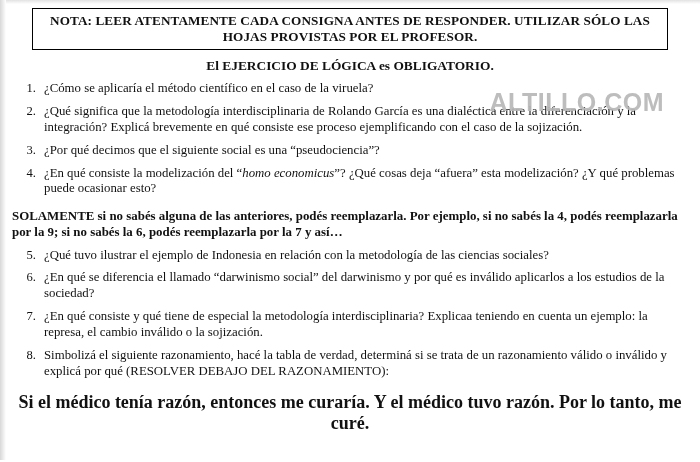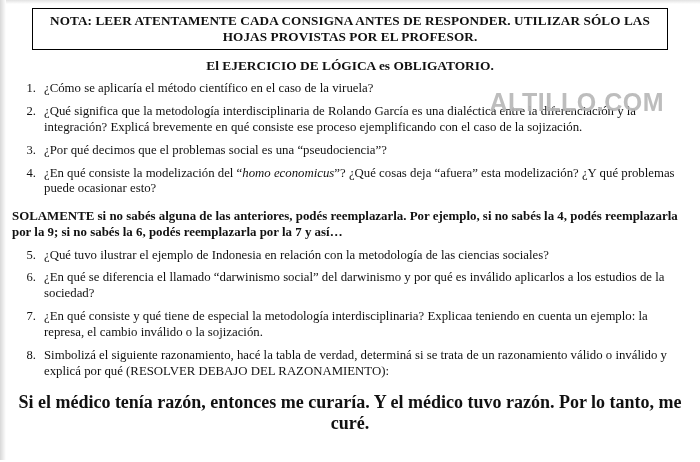--- a/index.html
+++ b/index.html
@@ -133,21 +133,21 @@
       <li class="q">
         <span class="num">1.</span>
         <span class="txt"><span>¿Cómo se aplicaría el método científico en el caso de la viruela?</span></span>
       </li>
       <li class="q">
         <span class="num">2.</span>
         <span class="txt"><span>¿Qué significa que la metodología interdisciplinaria de Rolando García es una dialéctica entre la diferenciación y la integración? Explicá brevemente en qué consiste ese proceso ejemplificando con el caso de la sojización.</span></span>
       </li>
       <li class="q">
         <span class="num">3.</span>
-        <span class="txt"><span>¿Por qué decimos que el problemas social es una “pseudociencia”?</span></span>
+        <span class="txt"><span>¿Por qué decimos que el siguiente social es una “pseudociencia”?</span></span>
       </li>
       <li class="q">
         <span class="num">4.</span>
         <span class="txt"><span>¿En qué consiste la modelización del “</span><i>homo economicus</i><span>”? ¿Qué cosas deja “afuera” esta modelización? ¿Y qué problemas puede ocasionar esto?</span></span>
       </li>
     </ol>
 
   <div class="bold-block">SOLAMENTE si no sabés alguna de las anteriores, podés reemplazarla. Por ejemplo, si no sabés la 4, podés reemplazarla por la 9; si no sabés la 6, podés reemplazarla por la 7 y así…</div>
 
   <ol class="qlist" id="qlist-bottom">

